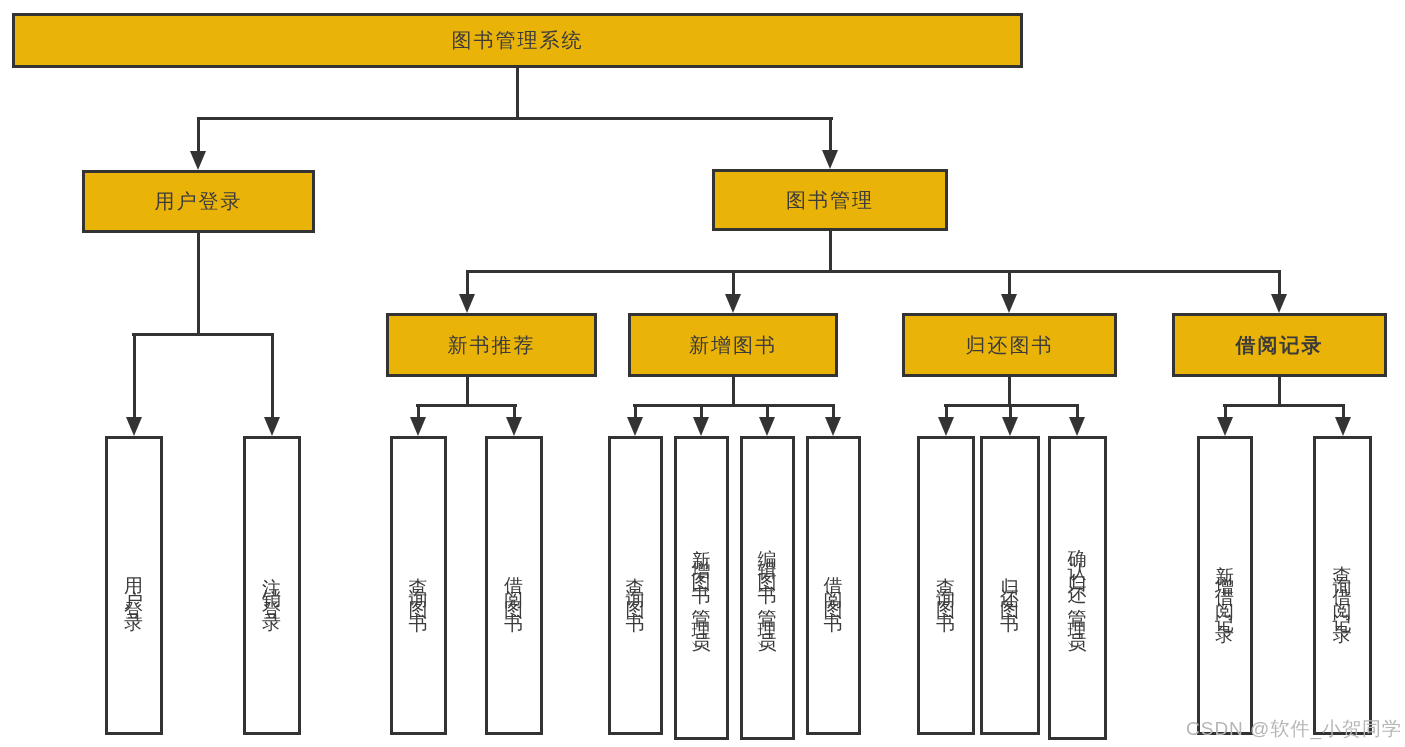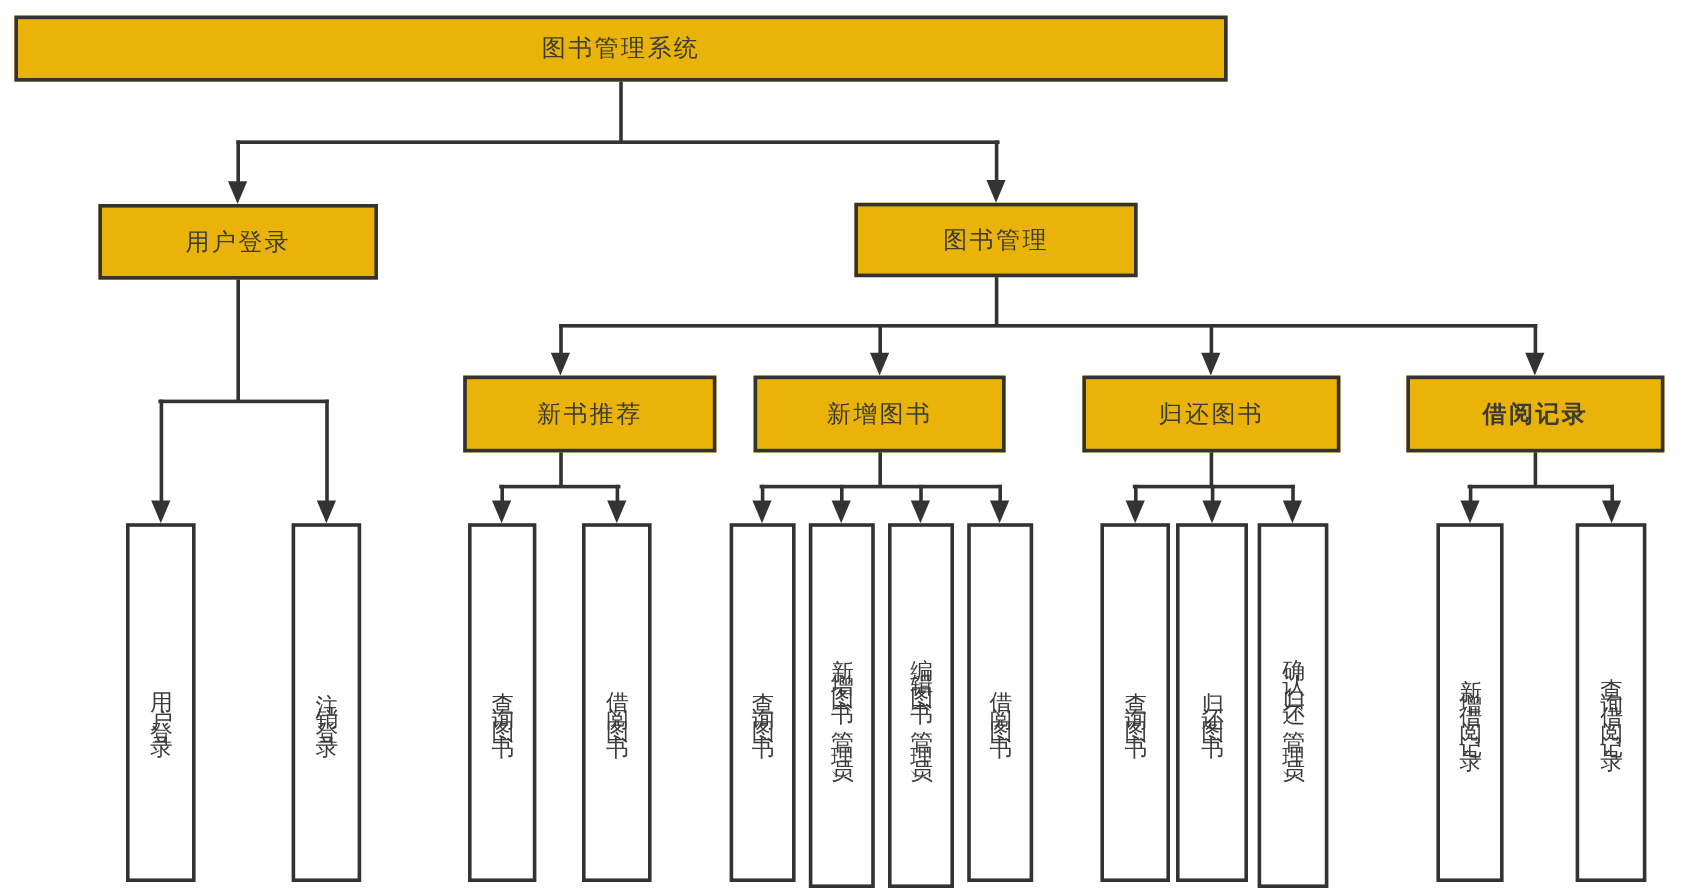--- a/index.html
+++ b/index.html
@@ -188,14 +188,15 @@
     <span class="vt">确认归还（管理员）</span>
   </div>
 
   <div class="leaf" style="left:1197px;top:436px;width:56px;height:299px;">
     <span class="vt">新增借阅记录</span>
   </div>
   <div class="leaf" style="left:1313px;top:436px;width:59px;height:299px;">
     <span class="vt">查询借阅记录</span>
   </div>
 
+  <div class="watermark">CSDN @软件_小贺同学</div>
 
 </div>
 
 </body></html>

